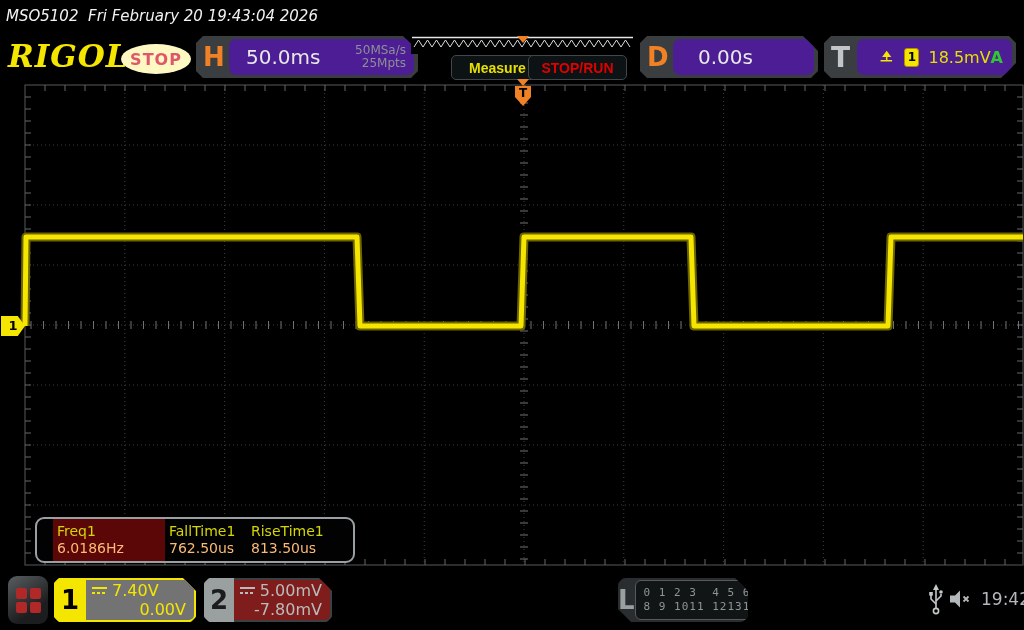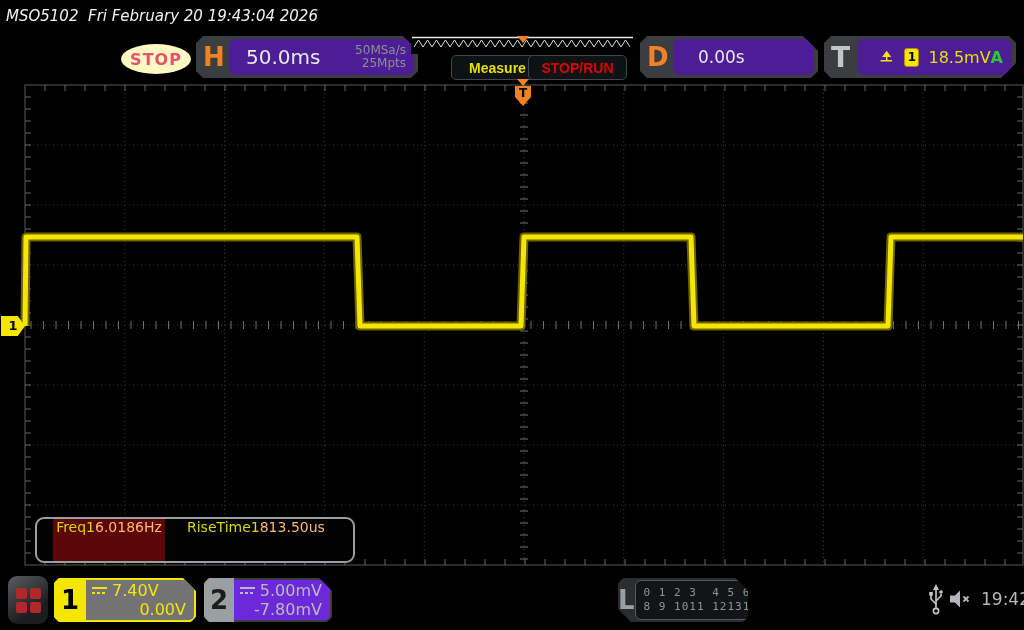--- a/index.html
+++ b/index.html
@@ -22,21 +22,21 @@
         font-weight:bold;font-size:26px;color:#f08124;}
   .hdr-block .inner{position:absolute;left:33px;top:3px;right:4px;bottom:3px;background:#4c1d95;
         border-radius:7px;display:flex;align-items:center;}
   .h-block{left:196px;width:222px;}
   .d-block{left:640px;width:178px;}
   .t-block{left:824px;width:192px;
         clip-path:polygon(7px 0,calc(100% - 7px) 0,100% 7px,100% calc(100% - 15px),calc(100% - 15px) 100%,7px 100%,0 calc(100% - 7px),0 7px);}
   .t-block .letter{color:#c2c6c8;font-size:28px;}
   .timebase{margin-left:17px;font-size:20px;color:#e8e8e8;}
   .rates{margin-left:auto;margin-right:8px;text-align:right;font-size:12px;line-height:13px;color:#8d9193;}
-  .delay-value{margin-left:25px;font-size:17px;color:#e8e8e8;}
+  .delay-value{margin-left:25px;font-size:20px;color:#e8e8e8;}
   .trig-src-badge{width:17px;height:17px;background:#f5e600;border:1px solid #b98c00;border-radius:3px;
         color:#000;font-weight:bold;font-size:12px;display:flex;align-items:center;justify-content:center;margin-left:10px;}
   .trig-level{margin-left:9px;font-size:16px;color:#e6e000;}
   .trig-mode{margin-left:auto;margin-right:9px;font-size:16px;font-weight:bold;color:#2fc832;}
   .slope-icon{margin-left:22px;display:block;}
   .preview{position:absolute;left:411px;top:36px;width:223px;height:18px;background:#000;}
   .hdr-btn{position:absolute;top:55px;height:25px;background:#0d1214;border:1px solid #41474b;
         border-radius:5px;font-weight:bold;font-size:14px;display:flex;align-items:center;
         justify-content:center;box-sizing:border-box;}
   .measure-btn{left:424px;width:93px;color:#e6e000;margin-left:27px;}
@@ -47,21 +47,21 @@
         clip-path:polygon(0 0,100% 0,100% 55%,50% 100%,0 55%);color:#000;font-weight:bold;
         font-size:12px;display:flex;align-items:flex-start;justify-content:center;z-index:3;}
   .trig-top-arrow{position:absolute;width:0;height:0;border-left:6px solid transparent;
         border-right:6px solid transparent;border-top:7px solid #f08124;z-index:3;}
   .ch-marker{position:absolute;left:1px;width:24px;height:19px;background:#f5e600;
         clip-path:polygon(0 0,70% 0,100% 50%,70% 100%,0 100%);color:#000;font-weight:bold;
         font-size:13px;display:flex;align-items:center;justify-content:center;padding-bottom:1px;z-index:3;}
   .meas-panel{position:absolute;left:35px;top:517px;width:320px;height:46px;background:#020202;
         border:2px solid #9aa0a2;border-radius:9px;box-sizing:border-box;display:flex;
         overflow:hidden;z-index:4;padding-left:16px;}
-  .meas-cell{height:100%;display:flex;flex-direction:row;justify-content:center;padding:0 22px;box-sizing:border-box;}
+  .meas-cell{height:100%;display:flex;flex-direction:column;justify-content:center;padding:0 4px;box-sizing:border-box;}
   .meas-cell.c0{width:112px;}
   .meas-cell.c1{width:82px;}
   .meas-cell.hl{background:#5c0707;}
   .meas-label{font-size:14px;color:#d6d600;line-height:17px;}
   .meas-value{font-size:14px;color:#fdba74;line-height:17px;}
   
   .grid-btn{position:absolute;left:8px;top:576px;width:40px;height:48px;border-radius:9px;
         background:linear-gradient(145deg,#5a5e60,#1b1d1e 70%);display:flex;align-items:center;justify-content:center;}
   .grid-btn .sq{display:grid;grid-template-columns:11px 11px;grid-gap:3px;}
   .grid-btn .sq i{width:11px;height:11px;background:#b02828;border-radius:2px;}
@@ -70,21 +70,21 @@
         clip-path:polygon(5px 0,calc(100% - 13px) 0,100% 13px,100% calc(100% - 5px),calc(100% - 5px) 100%,5px 100%,0 calc(100% - 5px),0 5px);}
   .ch1-block{left:54px;width:142px;background:#f5e600;}
   .ch2-block{left:204px;width:128px;background:#3c4042;}
   .ch-badge{width:32px;display:flex;align-items:center;justify-content:center;
         font-weight:bold;font-size:26px;}
   .ch1-block .ch-badge{background:#f5e600;color:#000;}
   .ch2-block .ch-badge{background:#9aa0a0;color:#1c1c1c;}
   .ch-vals{flex:1;margin:2px 2px 2px 0;border-radius:0 5px 5px 0;padding:2px 8px 2px 6px;
         display:flex;flex-direction:column;justify-content:center;}
   .ch1-block .ch-vals{background:#737373;color:#f5e600;}
-  .ch2-block .ch-vals{background:#6d28d9;color:#b8bcbc;}
+  .ch2-block .ch-vals{background:#7f1d1d;color:#b8bcbc;}
   .ch-line1{display:flex;align-items:center;font-size:16px;line-height:19px;}
   .ch-line2{text-align:right;font-size:16px;line-height:19px;}
   .coup-icon{width:15px;height:9px;margin-right:5px;position:relative;}
   .coup-icon:before{content:"";position:absolute;left:0;right:0;top:1px;height:2px;background:currentColor;}
   .coup-icon:after{content:"";position:absolute;left:0;right:0;top:6px;height:2px;
         background:repeating-linear-gradient(90deg,currentColor 0 3px,transparent 3px 5px);}
   .l-block{position:absolute;left:618px;top:578px;width:130px;height:44px;background:#2a2d2f;
         border-radius:8px;display:flex;align-items:center;
         clip-path:polygon(5px 0,calc(100% - 13px) 0,100% 13px,100% calc(100% - 5px),calc(100% - 5px) 100%,13px 100%,0 calc(100% - 13px),0 5px);}
   .l-badge{width:30px;text-align:center;font-weight:bold;font-size:26px;color:#9aa0a0;}
@@ -100,20 +100,21 @@
 </head>
 <body>
 
 <div class="screen">
 
   <div class="topbar">
     <span class="model">MSO5102</span>
     <span class="datetime">Fri February 20 19:43:04 2026</span>
   </div>
 
+  <div class="logo">RIGOL</div>
   <div class="stop-badge">STOP</div>
 
   <div class="hdr-block h-block">
     <span class="letter">H</span>
     <div class="inner">
       <span class="timebase">50.0ms</span>
       <span class="rates"><span>50MSa/s</span><br><span>25Mpts</span></span>
     </div>
   </div>
 
@@ -469,20 +470,24 @@
 
   <div class="trig-top-arrow" id="trig-top-arrow" style="left: 517px; top: 79px;"></div>
   <div class="trig-marker" id="trig-marker" style="left: 515px; top: 86px;">T</div>
   <div class="ch-marker" id="ch-marker" style="top: 316px;">1</div>
 
   <div class="meas-panel">
     <div class="meas-cell c0 hl">
       <span class="meas-label">Freq1</span>
       <span class="meas-value">6.0186Hz</span>
     </div>
+    <div class="meas-cell c1">
+      <span class="meas-label">FallTime1</span>
+      <span class="meas-value">762.50us</span>
+    </div>
     <div class="meas-cell c2">
       <span class="meas-label">RiseTime1</span>
       <span class="meas-value">813.50us</span>
     </div>
   </div>
 
   <div class="grid-btn">
     <div class="sq">
         <i></i>
         <i></i>

